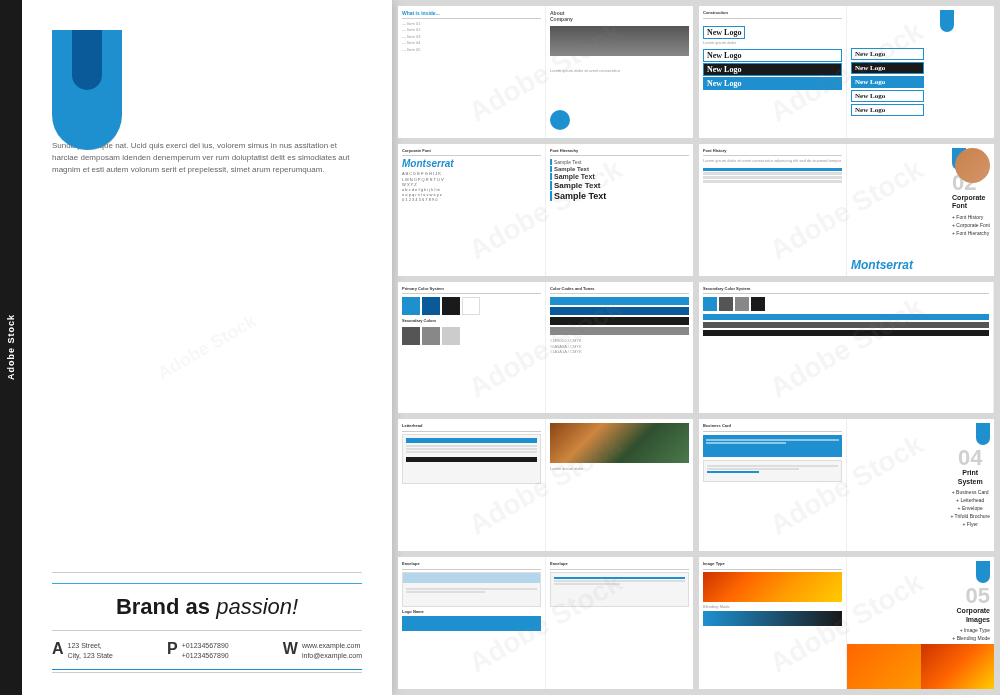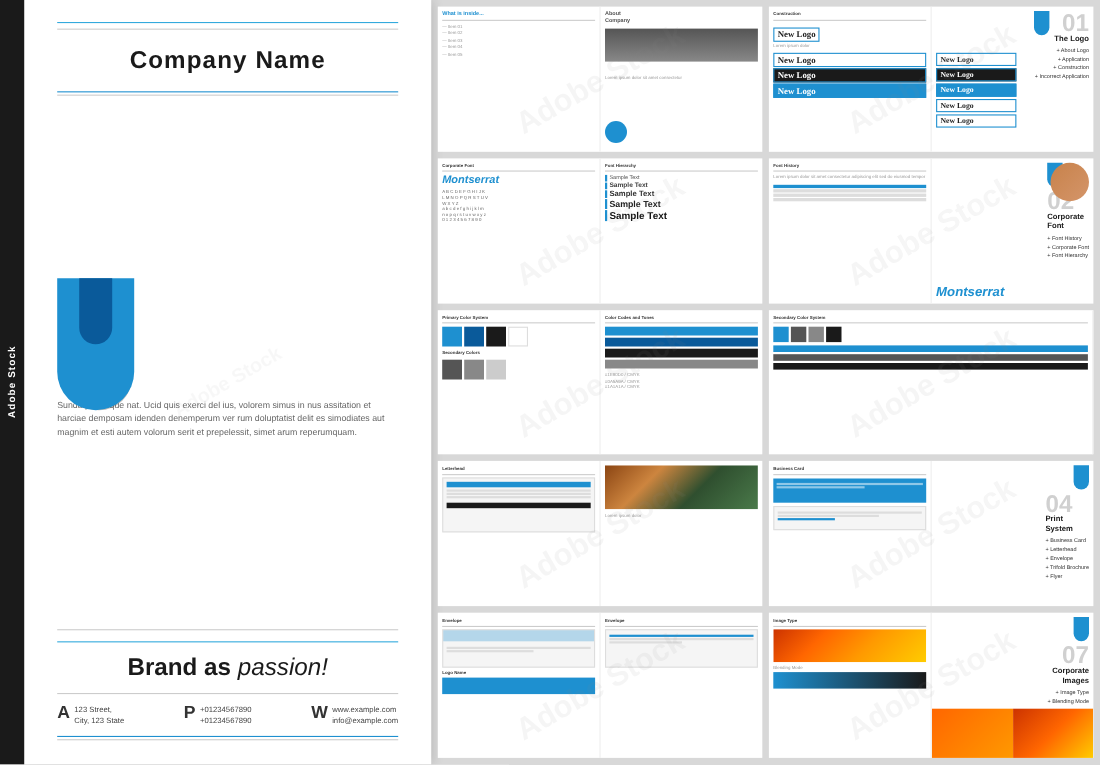--- a/index.html
+++ b/index.html
@@ -410,27 +410,20 @@
 </head>
 <body>
 
 <div class="stock-sidebar">
   <span>Adobe Stock</span>
 </div>
 
 <div class="cover-panel">
   <div class="cover-watermark">Adobe Stock</div>
 
-  <div>
-    <div class="cover-top-line"></div>
-    <div class="cover-top-line2"></div>
-    <div class="cover-company-name">Company Name</div>
-    <div class="thumb-blue-line"></div>
-    <div class="thumb-line"></div>
-  </div>
 
   <div class="cover-middle">
     <div class="cover-logo-shape">
       <div class="shape-back"></div>
       <div class="shape-main">
         <div class="shape-inner"></div>
       </div>
     </div>
     <div class="cover-description">Sunda por seque nat. Ucid quis exerci del ius, volorem simus in nus assitation et harciae demposam idenden denemperum ver rum doluptatist delit es simodiates aut magnim et esti autem volorum serit et prepelessit, simet arum reperumquam.</div>
   </div>
@@ -504,30 +497,20 @@
         <div class="thumb-logo-text">New Logo</div>
         <div class="thumb-text-sm">Lorem ipsum dolor</div>
         <div style="margin-top:4px;">
           <div class="thumb-logo-text" style="display:block; margin:1px 0;">New Logo</div>
           <div class="thumb-logo-text thumb-logo-dark" style="display:block; margin:1px 0;">New Logo</div>
           <div class="thumb-logo-text thumb-logo-blue" style="display:block; margin:1px 0;">New Logo</div>
         </div>
       </div>
       <div class="spread-page">
         <div class="mini-shield"></div>
-        <div class="section-label">
-          <div class="section-num">01</div>
-          <div class="section-title">The Logo</div>
-          <div class="section-items">
-            <div>About Logo</div>
-            <div>Application</div>
-            <div>Construction</div>
-            <div>Incorrect Application</div>
-          </div>
-        </div>
         <div style="position:absolute; top:40px; left:4px; right:70px;">
           <div class="thumb-logo-text" style="display:block; margin:2px 0; font-size:7px;">New Logo</div>
           <div class="thumb-logo-text thumb-logo-dark" style="display:block; margin:2px 0; font-size:7px;">New Logo</div>
           <div class="thumb-logo-text thumb-logo-blue" style="display:block; margin:2px 0; font-size:7px;">New Logo</div>
           <div class="thumb-logo-text" style="display:block; margin:2px 0; font-size:7px; border-color:#1e90d0;">New Logo</div>
           <div class="thumb-logo-text" style="display:block; margin:2px 0; font-size:7px;">New Logo</div>
         </div>
       </div>
     </div>
   </div>
@@ -686,21 +669,21 @@
           <div style="height:2px; background:rgba(255,255,255,0.5); margin:1px 0;"></div>
           <div style="height:2px; background:rgba(255,255,255,0.5); margin:1px 0; width:60%;"></div>
         </div>
         <div style="background:#f5f5f5; height:22px; padding:3px; margin:3px 0; border:1px solid #ddd;">
           <div style="height:2px; background:#ddd; margin:1px 0;"></div>
           <div style="height:2px; background:#ddd; margin:1px 0; width:70%;"></div>
           <div style="height:2px; background:#1e90d0; margin:1px 0; width:40%;"></div>
         </div>
       </div>
       <div class="spread-page">
-        <div style="position:absolute; right:4px; top:4px; text-align:left;">
+        <div style="position:absolute; right:4px; top:4px; text-align:center;">
           <div class="mini-shield" style="position:relative; right:auto; top:auto; float:right; margin-bottom:2px;"></div>
           <div style="clear:both;"></div>
           <div class="section-num">04</div>
           <div class="section-title">Print<br>System</div>
           <div class="section-items">
             <div>Business Card</div>
             <div>Letterhead</div>
             <div>Envelope</div>
             <div>Trifold Brochure</div>
             <div>Flyer</div>
@@ -745,21 +728,21 @@
         <div class="thumb-img-placeholder" style="height:30px;">
           <div class="thumb-photo-fire" style="width:100%; height:100%;"></div>
         </div>
         <div class="thumb-text-sm" style="margin-top:2px;">Blending Mode</div>
         <div style="height:15px; background:linear-gradient(to right, #1e90d0, #1a1a1a); margin-top:2px;"></div>
       </div>
       <div class="spread-page">
         <div style="position:absolute; right:4px; top:4px; text-align:right;">
           <div class="mini-shield" style="position:relative; right:auto; top:auto; float:right; margin-bottom:2px;"></div>
           <div style="clear:both;"></div>
-          <div class="section-num">07</div>
+          <div class="section-num">05</div>
           <div class="section-title">Corporate<br>Images</div>
           <div class="section-items">
             <div>Image Type</div>
             <div>Blending Mode</div>
           </div>
         </div>
         <div style="position:absolute; bottom:0; left:0; right:0; height:45px; overflow:hidden;">
           <div style="display:flex; height:100%;">
             <div style="flex:1; background:linear-gradient(135deg, #ff6600, #ff9900);"></div>
             <div style="flex:1; background:linear-gradient(135deg, #cc3300, #ff6600, #ffcc00);"></div>

